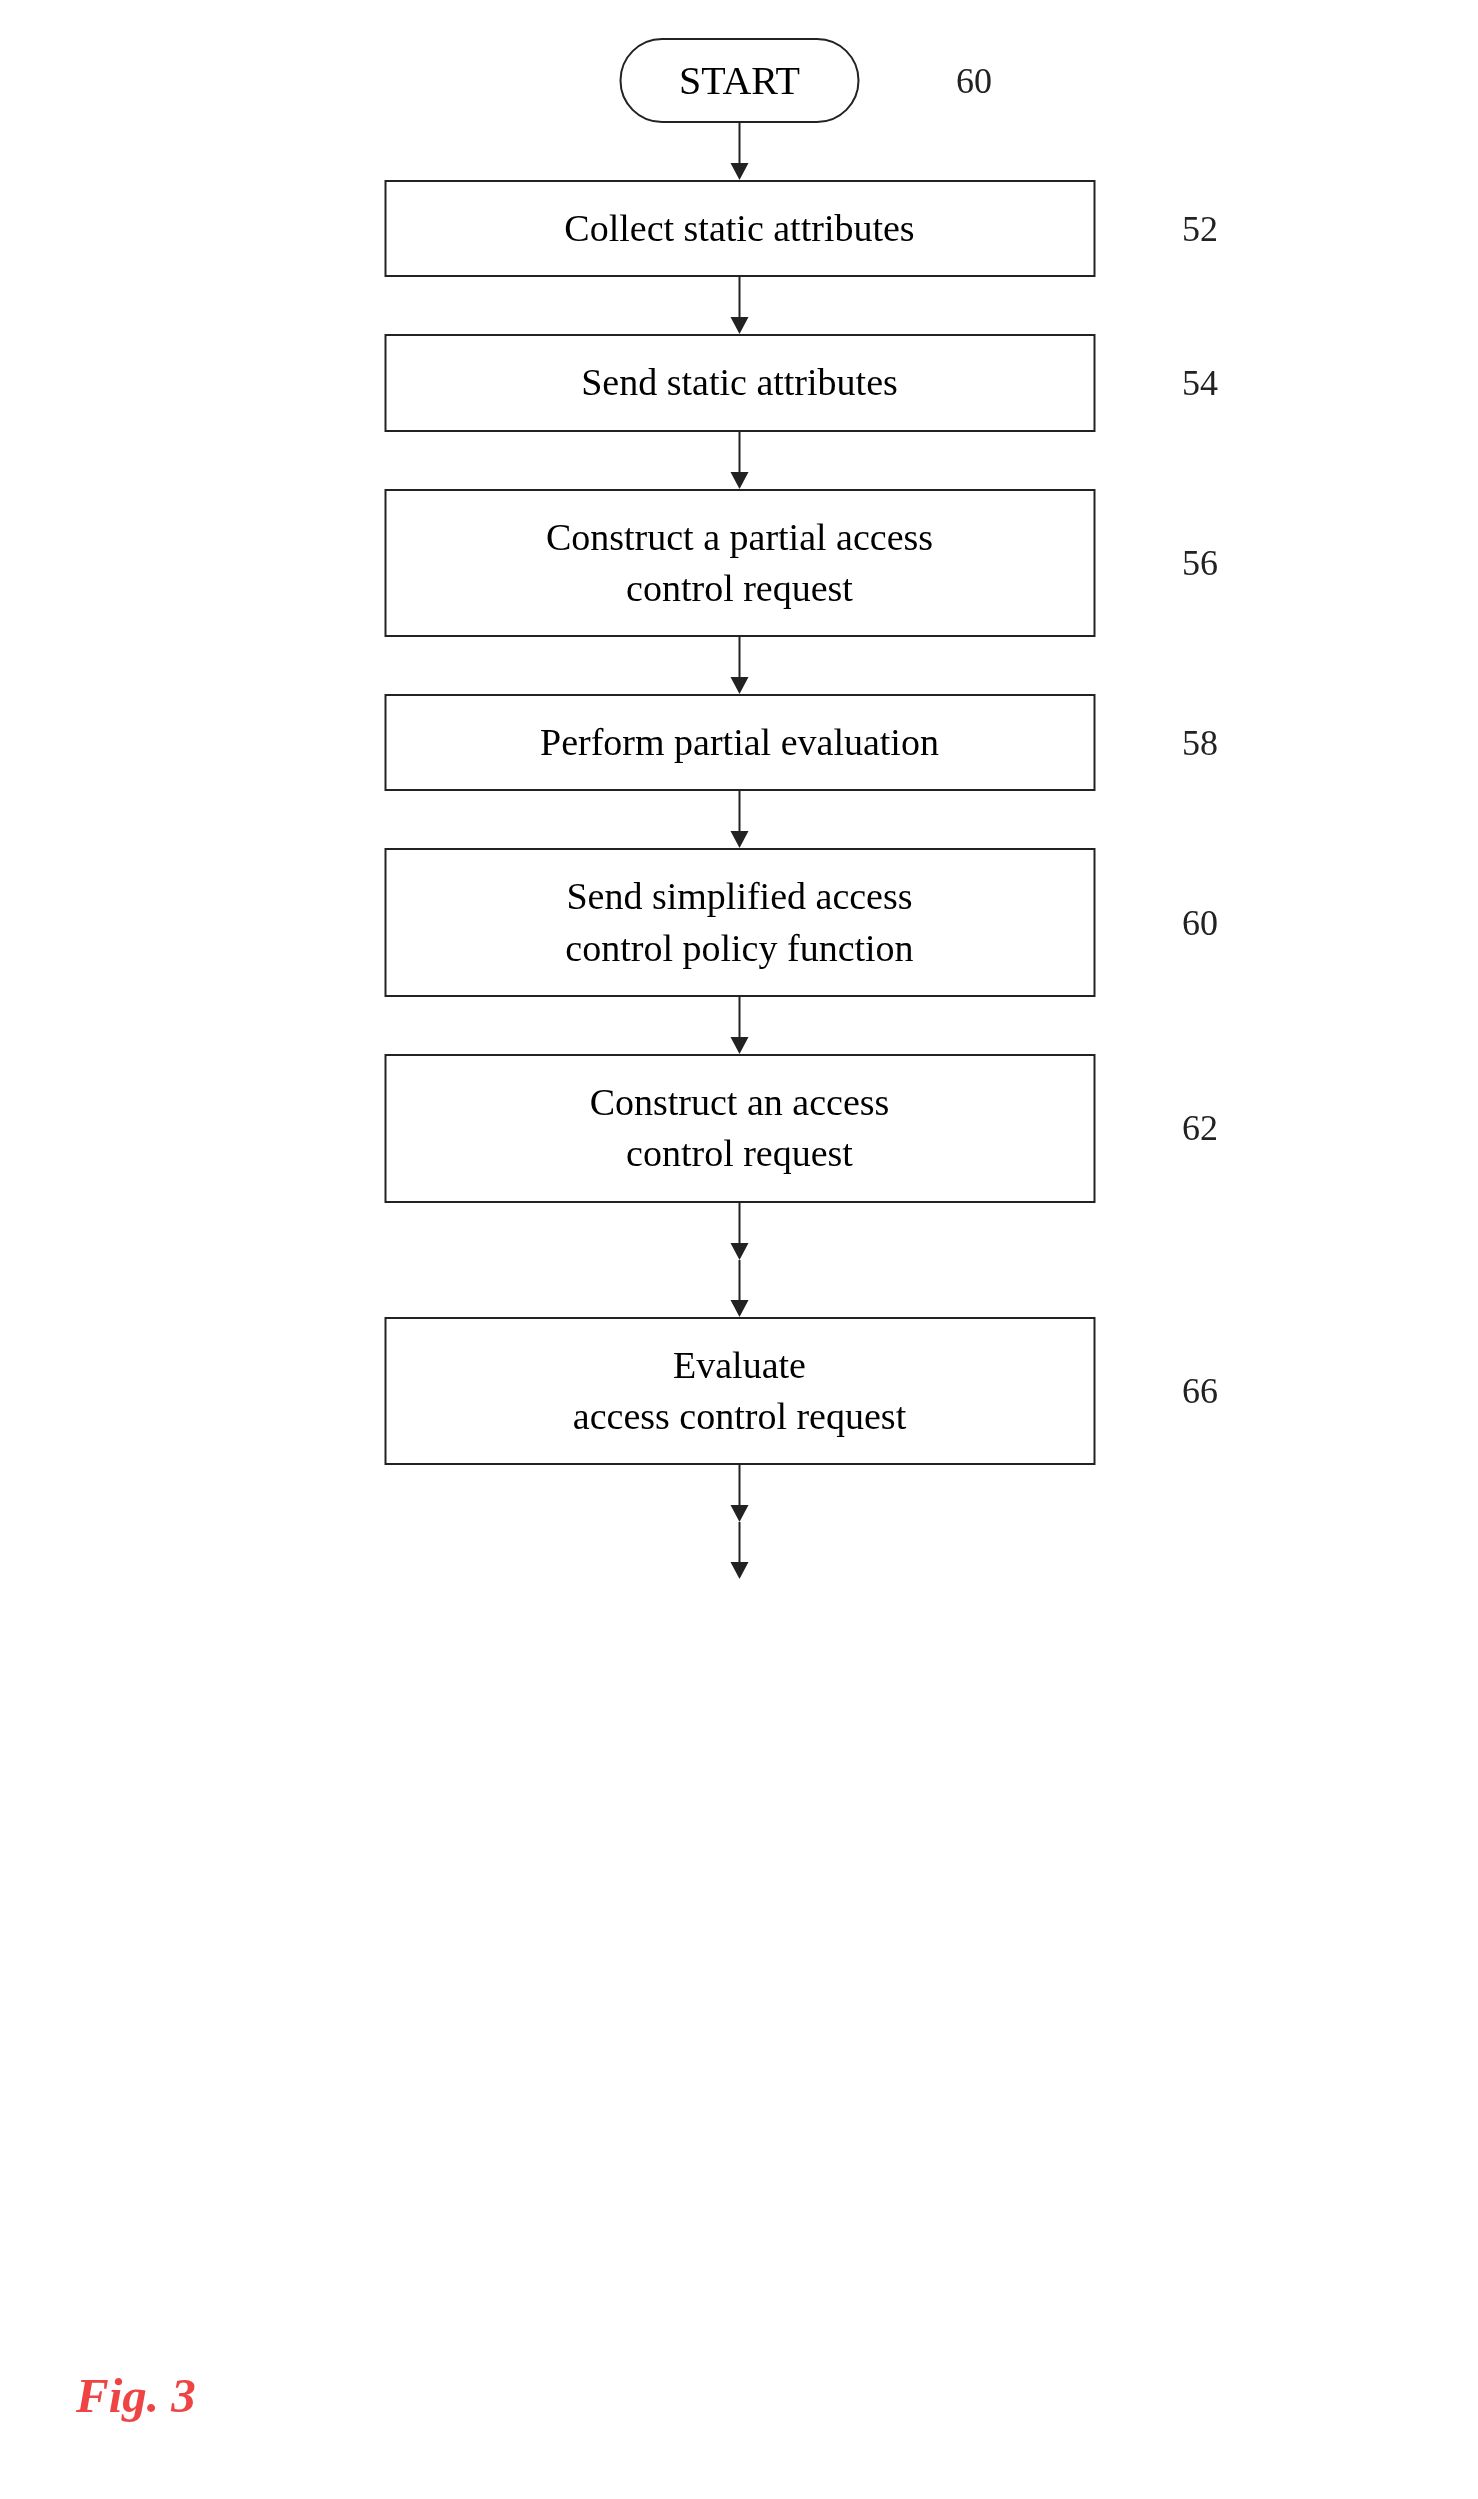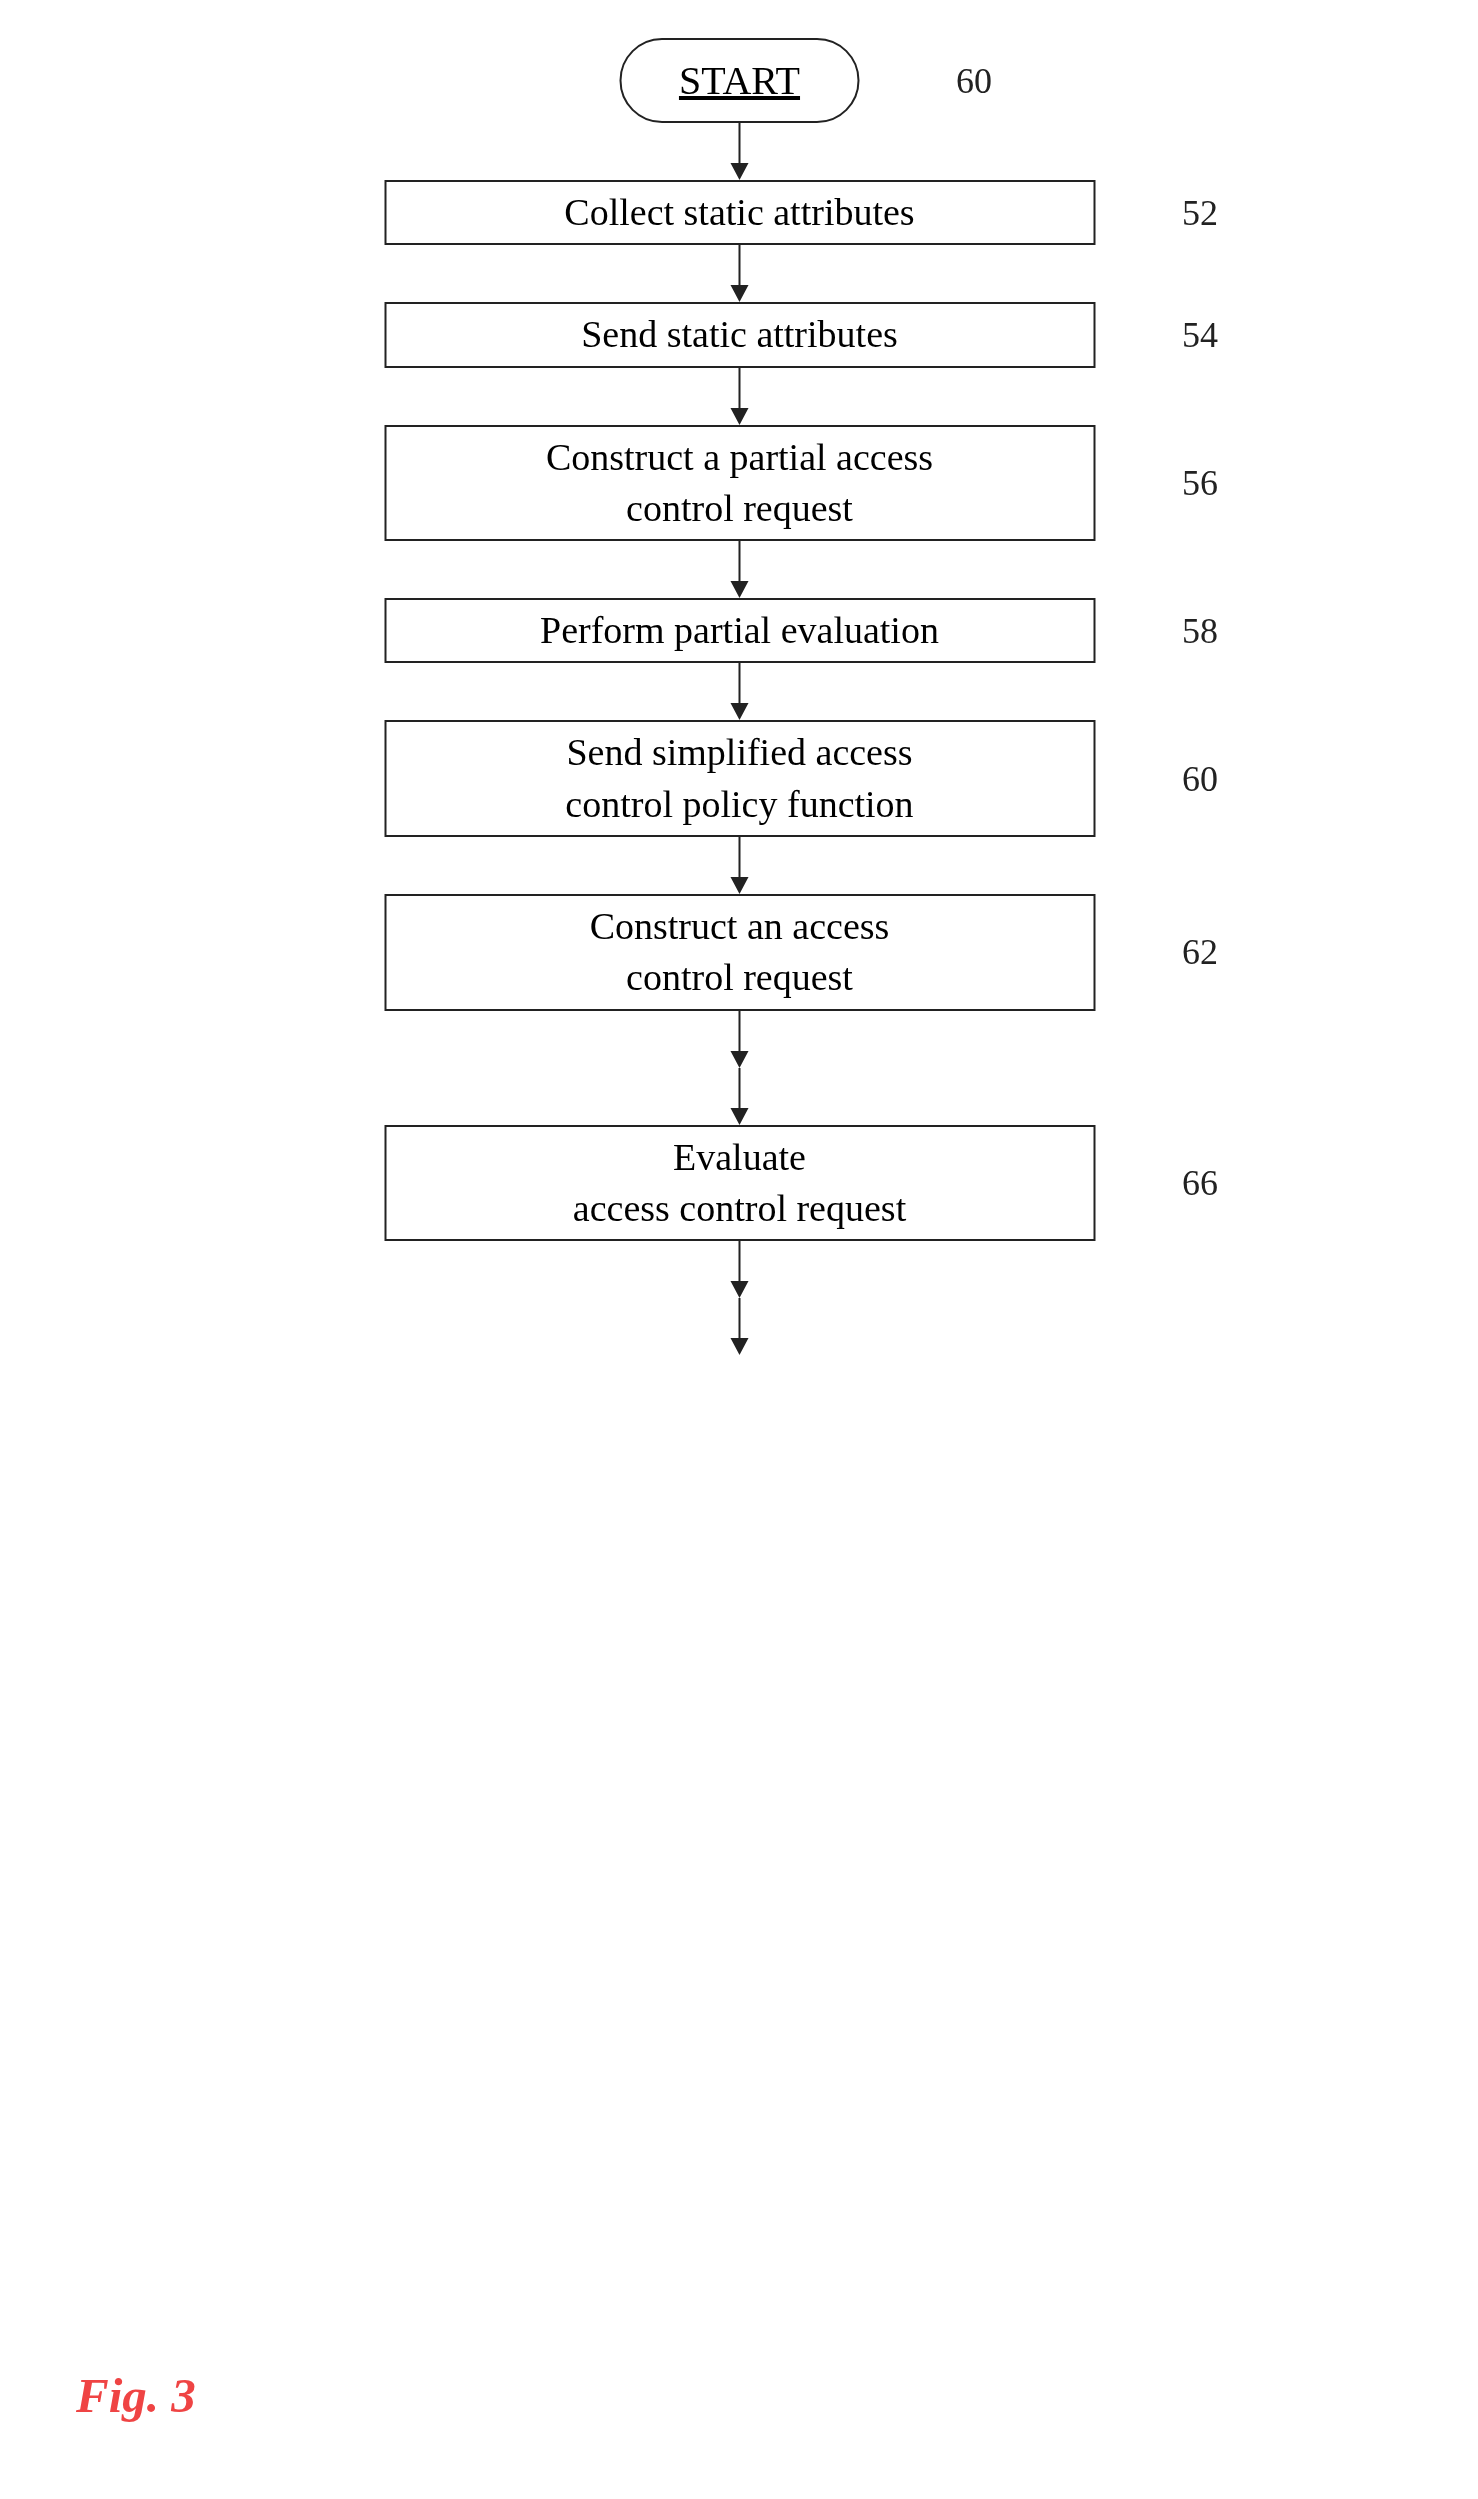--- a/index.html
+++ b/index.html
@@ -44,21 +44,21 @@
       font-weight: normal;
       background: #fff;
       text-align: center;
       min-width: 209px;
       position: relative;
     }
 
     
     .rect-box {
       border: 2.4px solid #222;
-      padding: 5px 38px;
+      padding: 21px 38px;
       font-size: 38px;
       background: #fff;
       text-align: center;
       width: 711px;
       position: relative;
       line-height: 1.35;
     }
 
     
     .arrow {
@@ -91,21 +91,20 @@
       transform: translateY(-50%);
       font-size: 36px;
       font-style: normal;
       color: #222;
     }
 
     
     .oval-wrapper {
       position: relative;
       display: inline-block;
-      text-decoration: underline;
     }
 
     .oval-wrapper .ref-num {
       right: -133px;
       top: 50%;
     }
 
     .rect-wrapper {
       position: relative;
       width: 711px;

